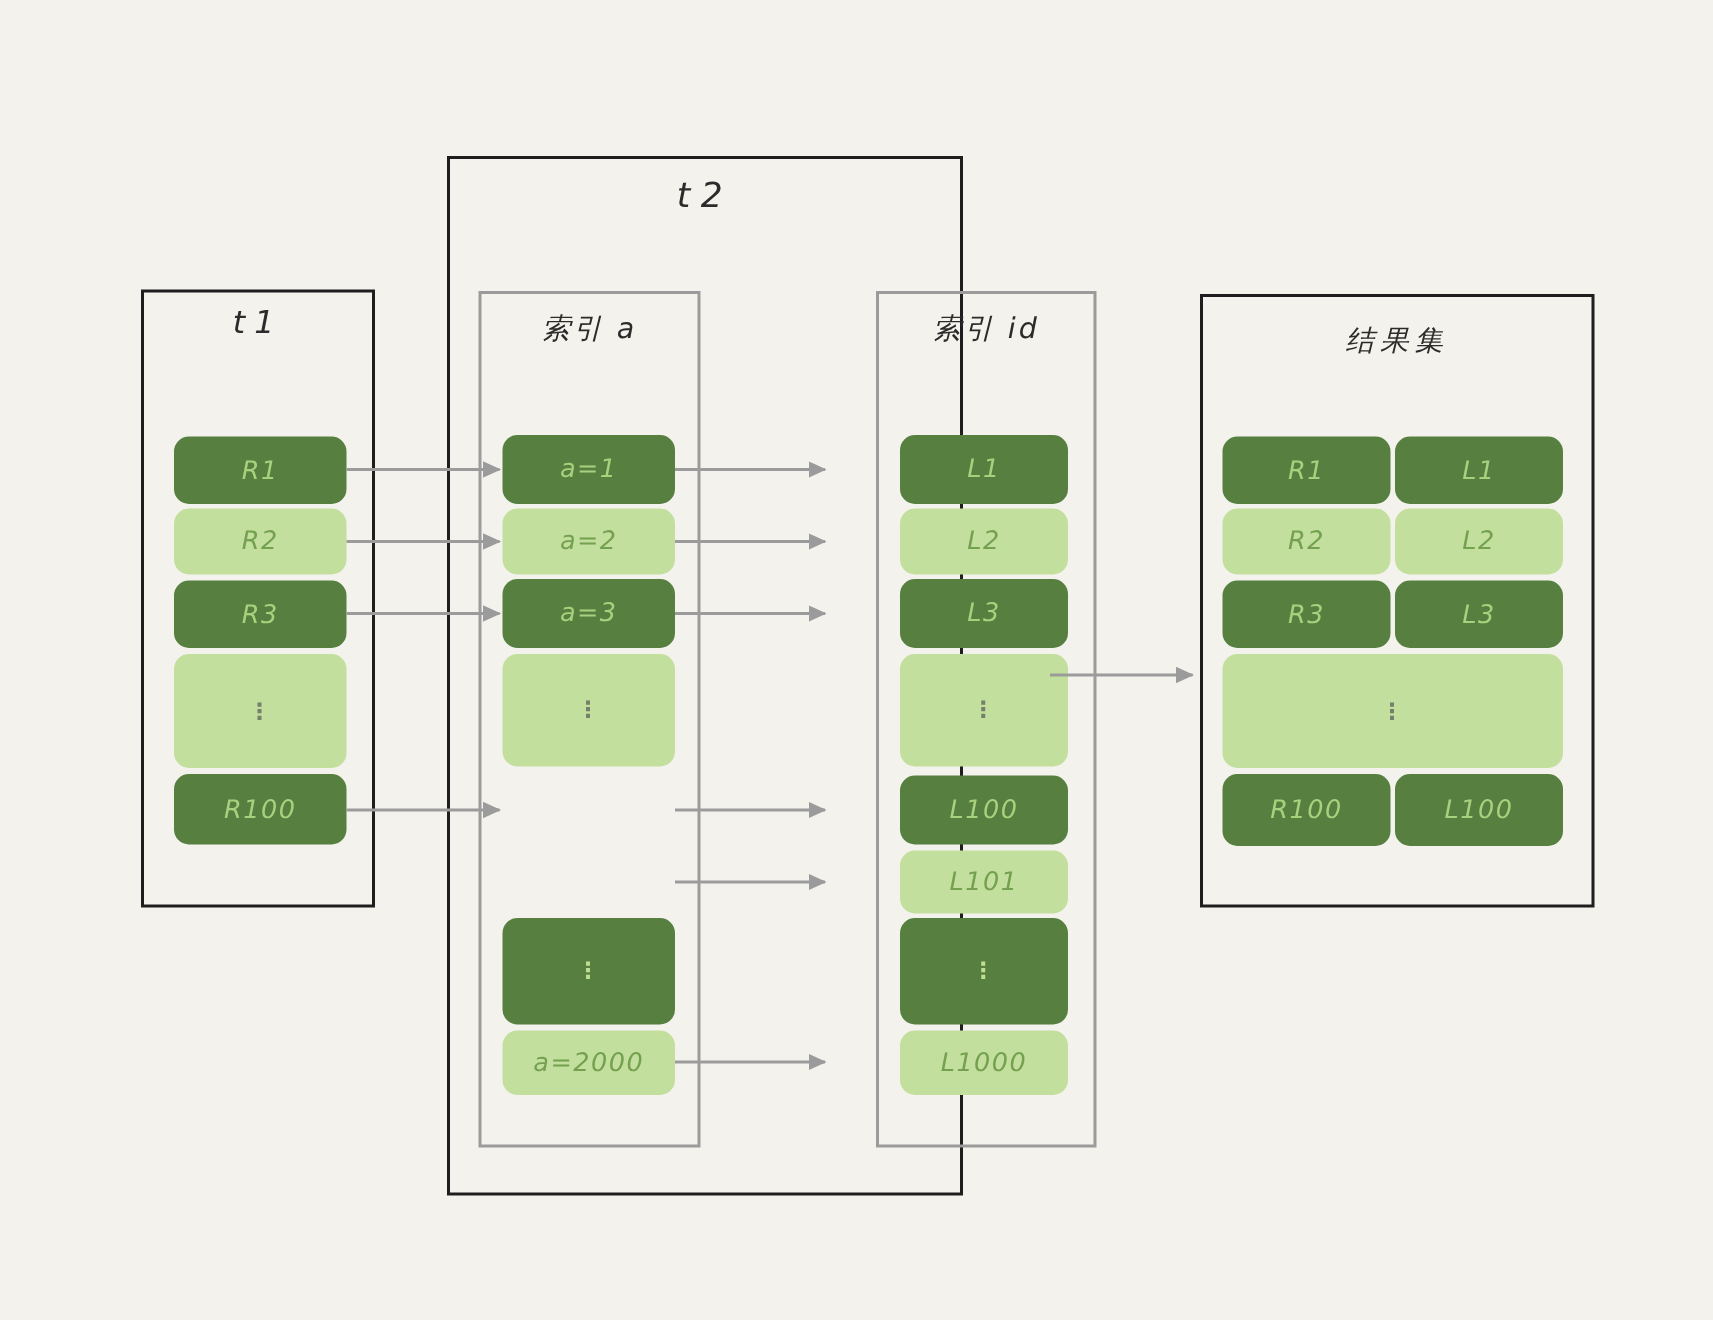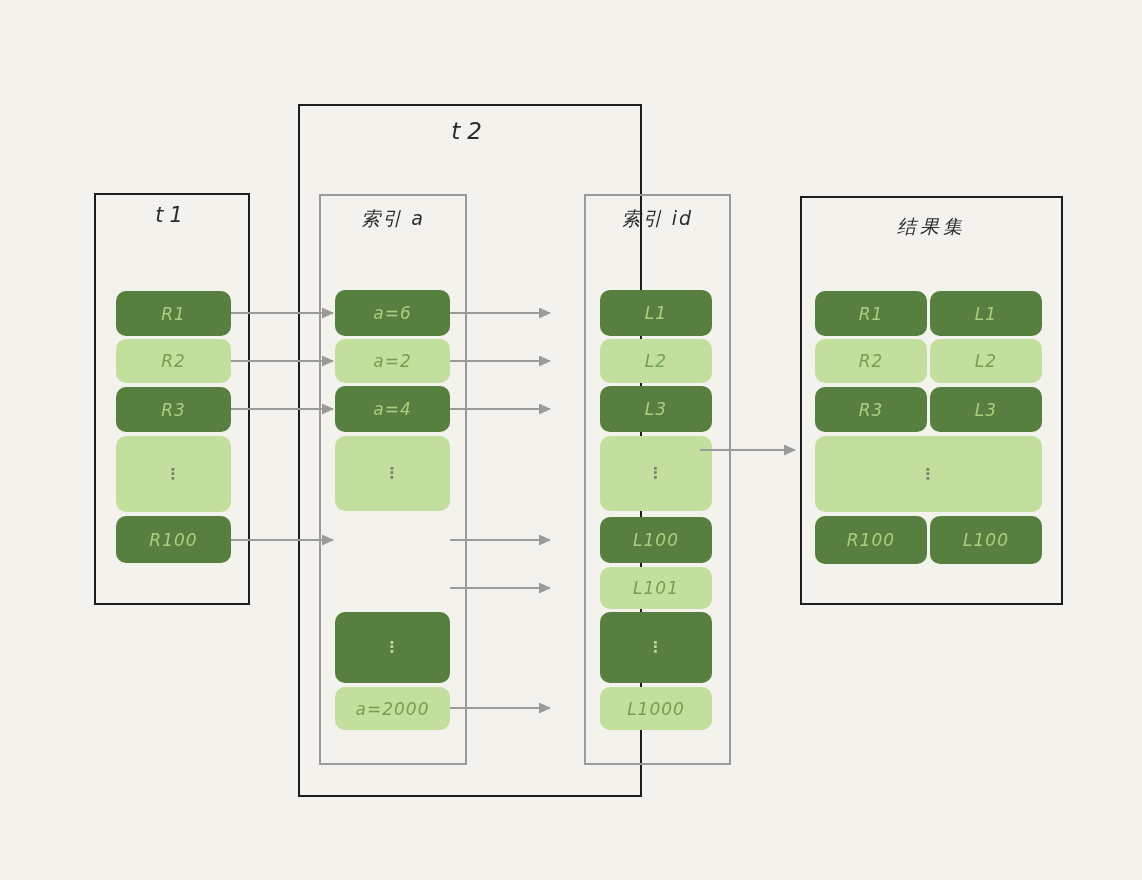--- a/index.html
+++ b/index.html
@@ -127,27 +127,27 @@
         <span>R100</span>
       </div>
   </div>
 
   <div class="box" style="left:298px; top:104px; width:344px; height:693px;">
     <div class="box-title title-lg">t2</div>
 
     <div class="inner-box" style="left:19px; top:88px; width:148px; height:571px;">
       <div class="box-title title-idx">索引 a</div>
       <div class="row dark" style="left:14px; top:94px;  width:115px; height:46px;">
-          <span>a=6</span>
+          <span>a=1</span>
         </div>
       <div class="row light" style="left:14px; top:143px; width:115px; height:44px;">
           <span>a=2</span>
         </div>
       <div class="row dark" style="left:14px; top:190px; width:115px; height:46px;">
-          <span>a=4</span>
+          <span>a=3</span>
         </div>
       <div class="row light dots" style="left:14px; top:240px; width:115px; height:75px;">
           <span>⋮</span>
         </div>
       <div class="row dark dots" style="left:14px; top:416px; width:115px; height:71px;">
           <span>⋮</span>
         </div>
       <div class="row light" style="left:14px; top:491px; width:115px; height:43px;">
           <span>a=2000</span>
         </div>

